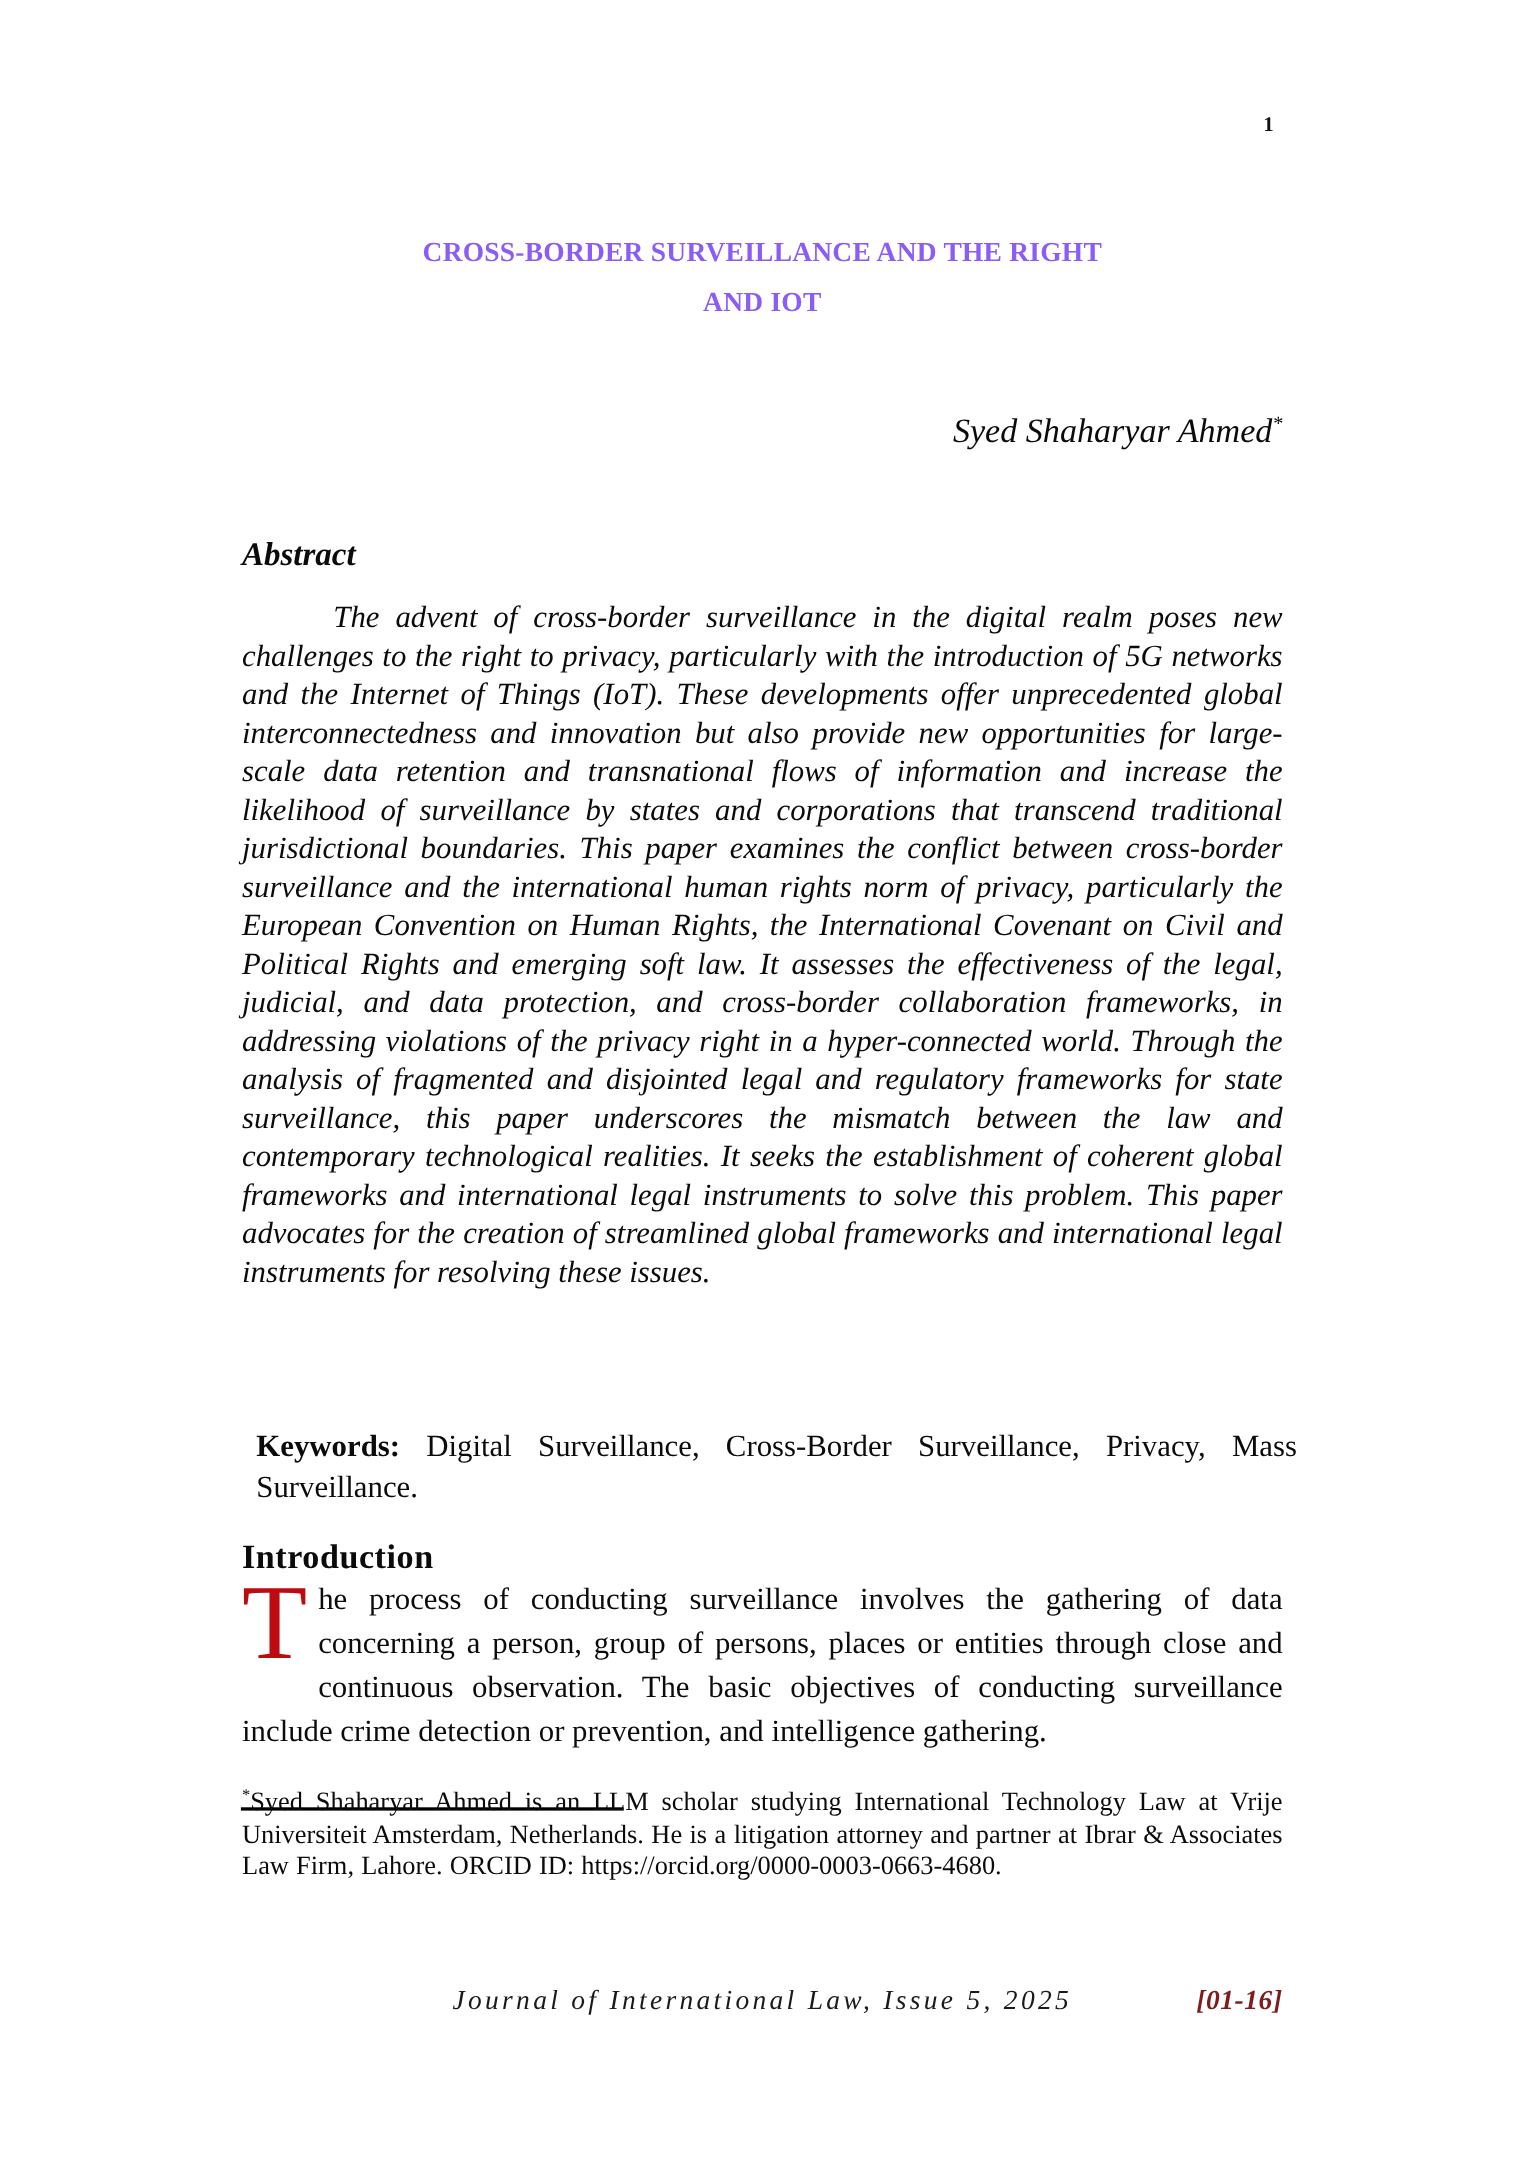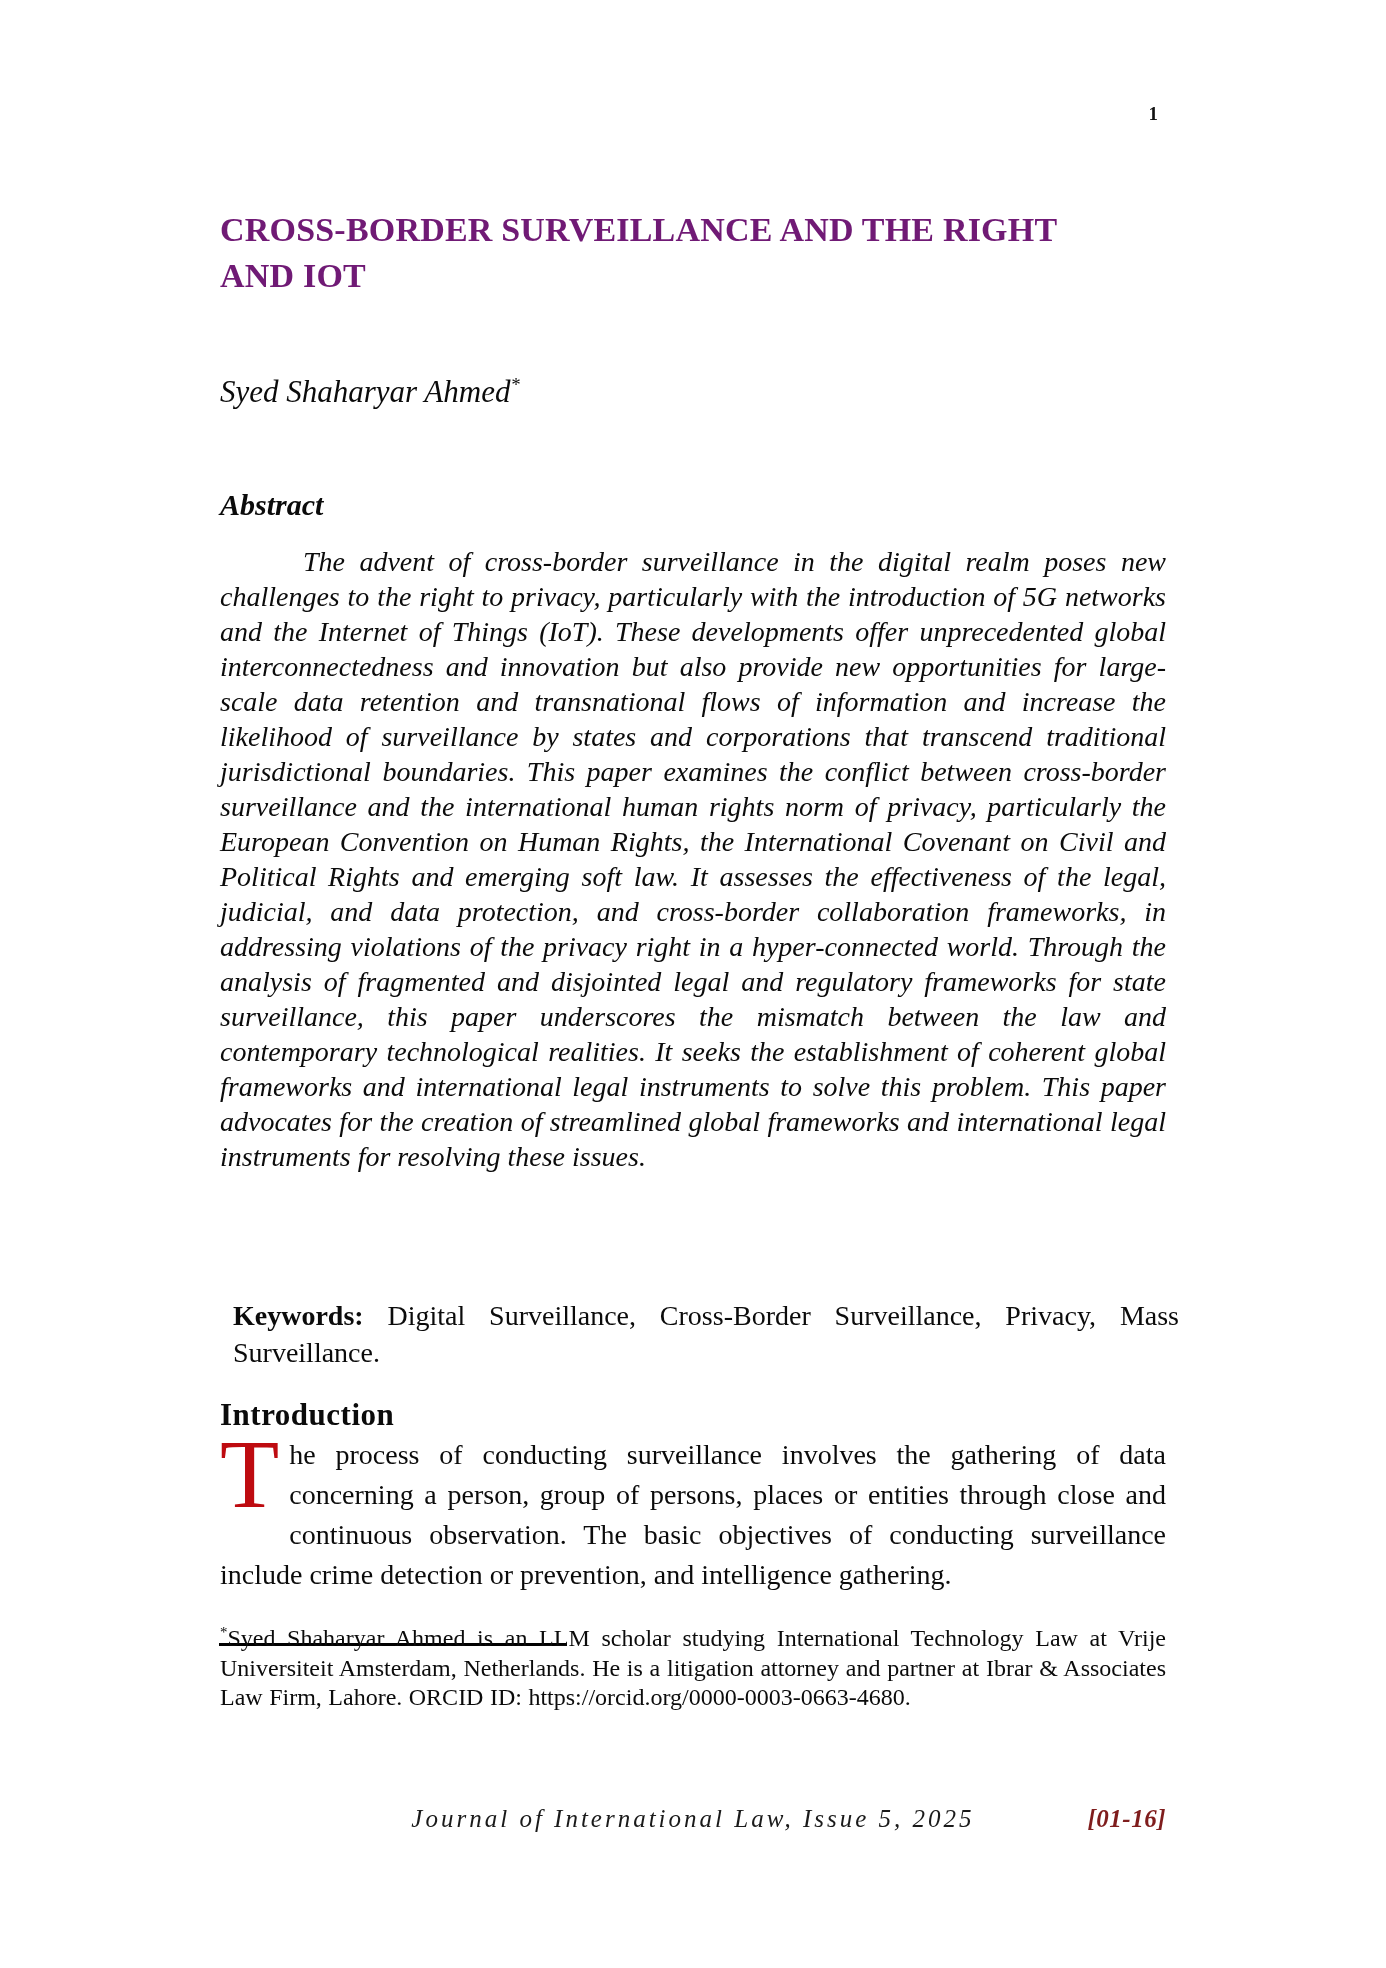--- a/index.html
+++ b/index.html
@@ -19,34 +19,34 @@
     right: 228px;
     font-size: 19px;
     font-weight: bold;
     color: #111;
   }
 
   .title {
     left: 220px;
     top: 207px;
     width: 946px;
-    text-align: left;
+    text-align: center;
     font-weight: bold;
-    font-size: 34px;
+    font-size: 25px;
     line-height: 46px;
-    color: #701a75;
+    color: #8b5cf6;
     letter-spacing: 0.2px;
   }
   .title .tline { display: block; white-space: nowrap; }
 
   .author {
     left: 220px;
     top: 373px;
     width: 946px;
-    text-align: left;
+    text-align: right;
     font-style: italic;
     font-size: 31px;
     line-height: 38px;
   }
   .author sup { font-size: 60%; vertical-align: super; line-height: 0; }
 
   .abstract-heading {
     left: 220px;
     top: 486px;
     width: 946px;

